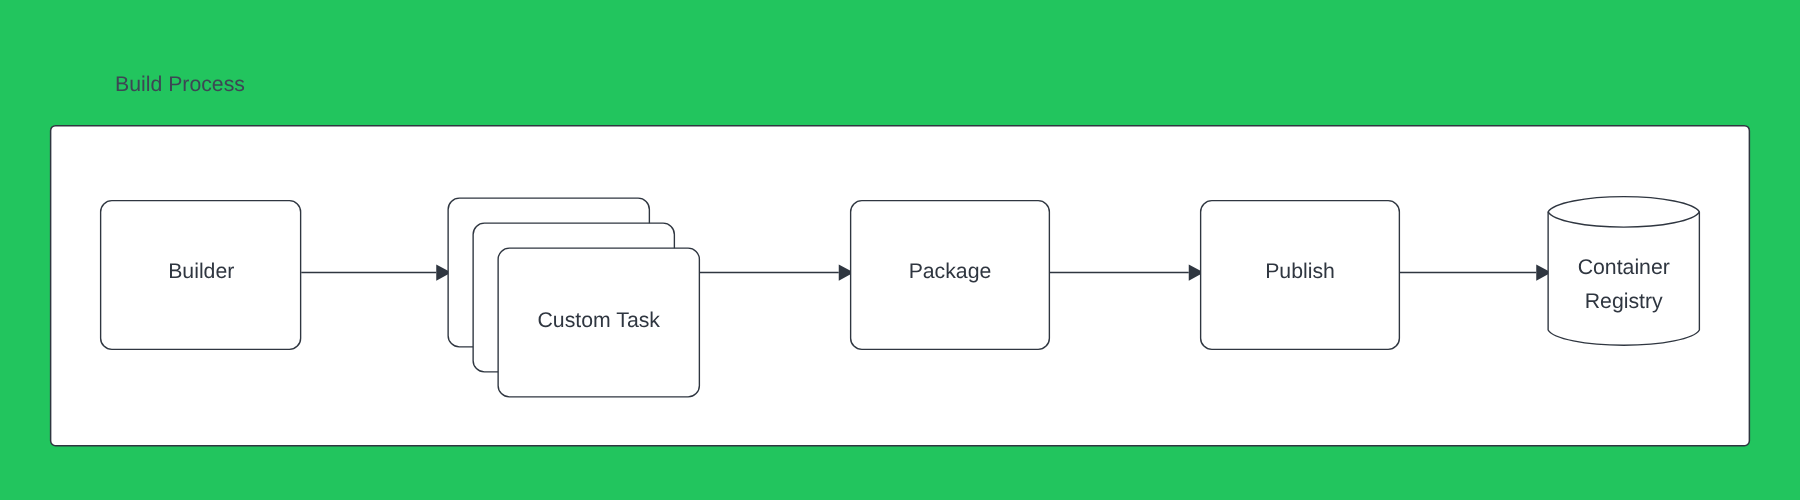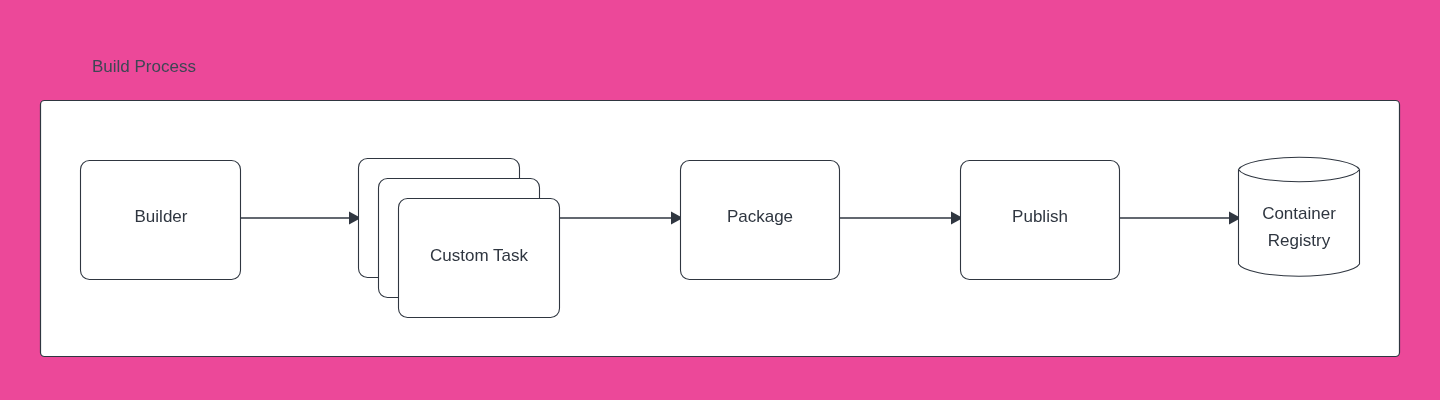--- a/index.html
+++ b/index.html
@@ -10,21 +10,21 @@
   body {
     width: 1440px;
     height: 400px;
     overflow: hidden;
     font-family: "Liberation Sans", sans-serif;
   }
   #canvas {
     position: relative;
     width: 1440px;
     height: 400px;
-    background: #ec4899;
+    background: #22c55e;
   }
   #diagram-svg {
     position: absolute;
     left: 0;
     top: 0;
     display: block;
   }
   .node-label {
     font-family: "Liberation Sans", sans-serif;
     font-size: 17px;

